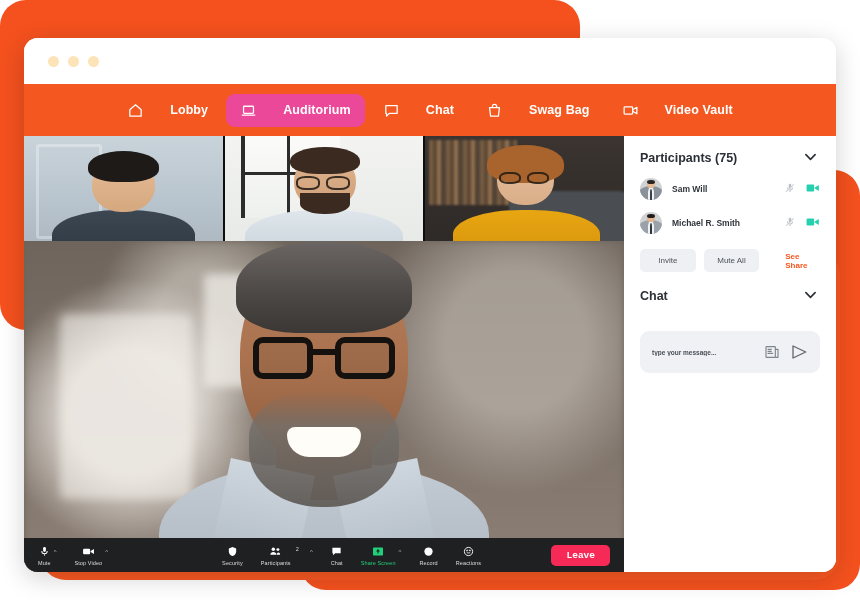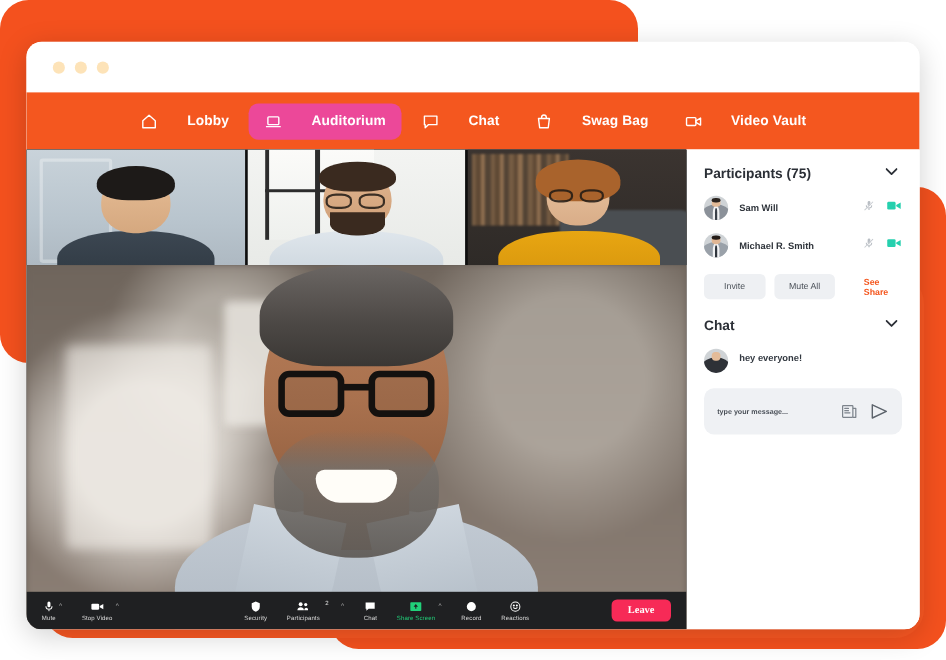--- a/index.html
+++ b/index.html
@@ -363,21 +363,21 @@
   .spacer { flex: 1 1 auto; }
   .leave-btn {
     background: #f72a57;
     color: #ffffff;
     font-size: 9.5px;
     font-weight: bold;
     padding: 5px 15px;
     border-radius: 5px;
     border: none;
     cursor: pointer;
-    font-family: Liberation Serif, serif;
+    font-family: Liberation Mono, monospace;
   }
 
   
   .side {
     flex: 1 1 auto;
     background: #ffffff;
     display: flex;
     flex-direction: column;
     padding: 14px 16px 0 16px;
     min-width: 0;
@@ -824,28 +824,20 @@
           <span class="panel-title">Chat</span>
           <span class="chev">
             <svg width="11" height="8" viewBox="0 0 12 8" fill="none" stroke="#2b2f36" stroke-width="1.8" stroke-linecap="round" stroke-linejoin="round">
               <path d="M1 1.5 L6 6.5 L11 1.5"></path>
             </svg>
           </span>
         </div>
 
         <div class="chat-list">
 
-          <div class="crow">
-            <span class="avatar">
-              <span class="av-body" style="left:-6%;bottom:0;width:112%;height:62%;background:#2e3137;"></span>
-              <span class="av-head" style="left:34%;top:14%;width:32%;height:34%;background:#e3bb98;"></span>
-              <span class="av-head" style="left:24%;top:8%;width:52%;height:52%;background:#2a211c;border-radius:50% 50% 30% 30%;z-index:-1;"></span>
-            </span>
-            <span class="ctext sm">hey everyone!</span>
-          </div>
 
 
 
         </div>
 
         <div class="composer">
           <input type="text" placeholder="type your message..." style="">
           <span class="comp-icon">
             <svg width="16" height="16" viewBox="0 0 24 24" fill="none" stroke="currentColor" stroke-width="1.7" stroke-linejoin="round">
               <rect x="3" y="4" width="14" height="16" rx="1"></rect>

